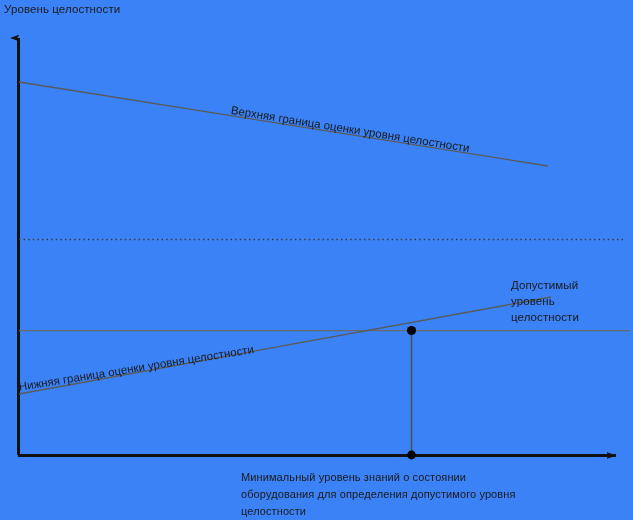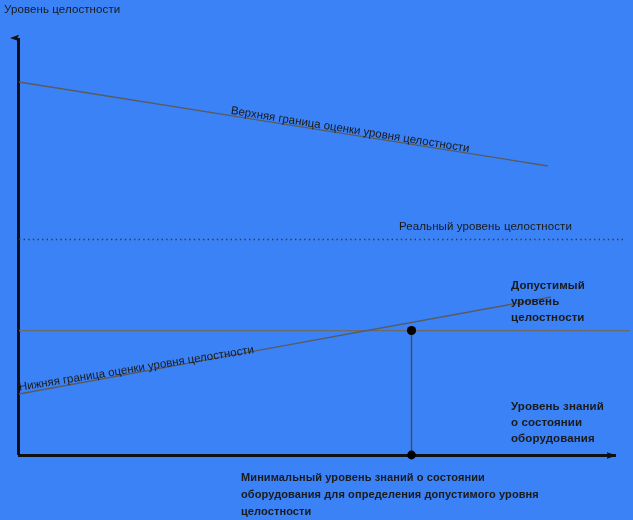--- a/index.html
+++ b/index.html
@@ -29,21 +29,20 @@
     position: absolute;
     font-family: "Liberation Sans", sans-serif;
     font-size: 11.5px;
     line-height: 15px;
     color: #1a1a1a;
     white-space: pre;
     letter-spacing: 0.1px;
   }
   .lbl-multi {
     white-space: pre-line;
-    font-weight: bold;
   }
   #axis-title-y {
     top: 2px;
     left: 4px;
     font-size: 11.5px;
   }
   #label-real {
     top: 219px;
     left: 399px;
   }
@@ -115,29 +114,25 @@
     <circle cx="411.5" cy="330.5" r="4.6" fill="#000000"></circle>
 
     <circle cx="411.5" cy="455" r="4.4" fill="#000000"></circle>
 
   </svg>
 
   <div class="lbl" id="axis-title-y">Уровень целостности</div>
 
   <div class="rot-label" id="label-upper-bound">Верхняя граница оценки уровня целостности</div>
 
-  <div class="lbl" id="label-real">Реальный уровень целостности</div>
 
   <div class="lbl lbl-multi" id="label-allowed">Допустимый
 уровень
 целостности</div>
 
   <div class="rot-label" id="label-lower-bound">Нижняя граница оценки уровня целостности</div>
 
-  <div class="lbl lbl-multi" id="label-knowledge">Уровень знаний
-о состоянии
-оборудования</div>
 
   <div class="lbl lbl-multi" id="caption-min">Минимальный  уровень знаний о состоянии
 оборудования для определения допустимого уровня
  целостности</div>
 
 </div>
 
 </body></html>

